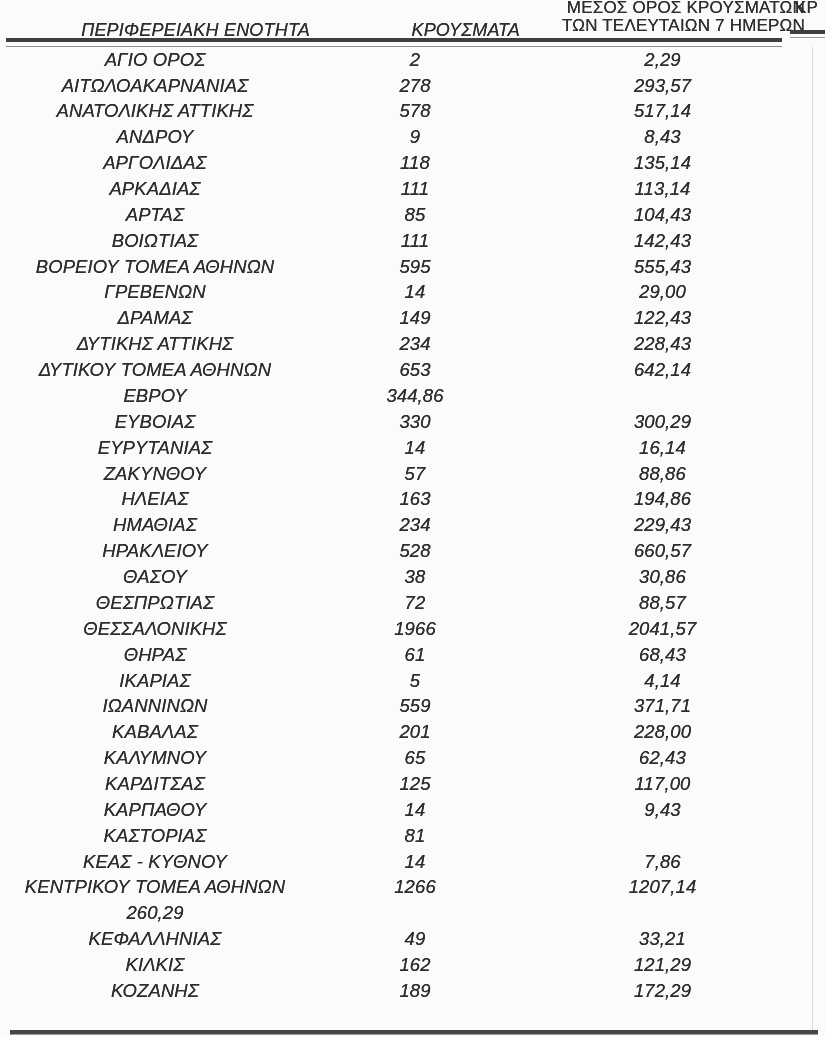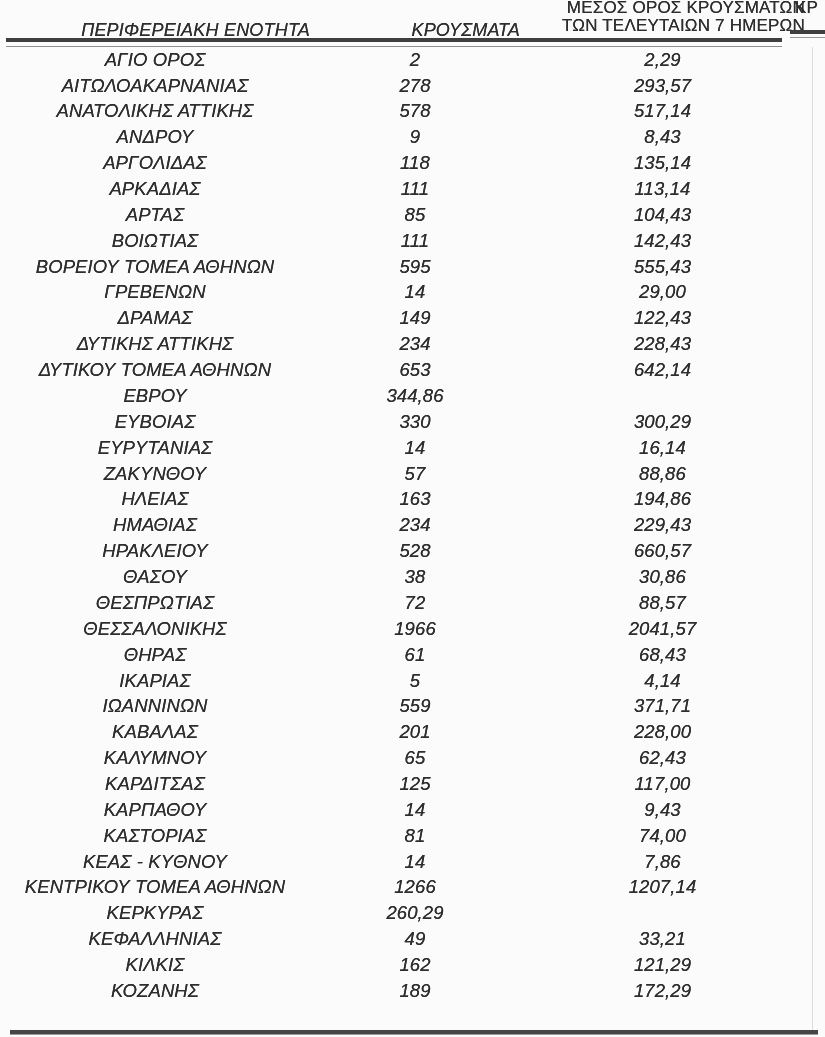--- a/index.html
+++ b/index.html
@@ -333,37 +333,35 @@
 
   <div class="row">
     <div class="cell">ΚΑΡΠΑΘΟΥ</div>
     <div class="cell">14</div>
     <div class="cell">9,43</div>
   </div>
 
   <div class="row">
     <div class="cell">ΚΑΣΤΟΡΙΑΣ</div>
     <div class="cell">81</div>
-    <div class="cell">74,00</div>
   </div>
 
   <div class="row">
     <div class="cell">ΚΕΑΣ - ΚΥΘΝΟΥ</div>
     <div class="cell">14</div>
     <div class="cell">7,86</div>
   </div>
 
   <div class="row">
     <div class="cell">ΚΕΝΤΡΙΚΟΥ ΤΟΜΕΑ ΑΘΗΝΩΝ</div>
     <div class="cell">1266</div>
     <div class="cell">1207,14</div>
   </div>
 
   <div class="row">
-    <div class="cell">ΚΕΡΚΥΡΑΣ</div>
     <div class="cell">260,29</div>
   </div>
 
   <div class="row">
     <div class="cell">ΚΕΦΑΛΛΗΝΙΑΣ</div>
     <div class="cell">49</div>
     <div class="cell">33,21</div>
   </div>
 
   <div class="row">

